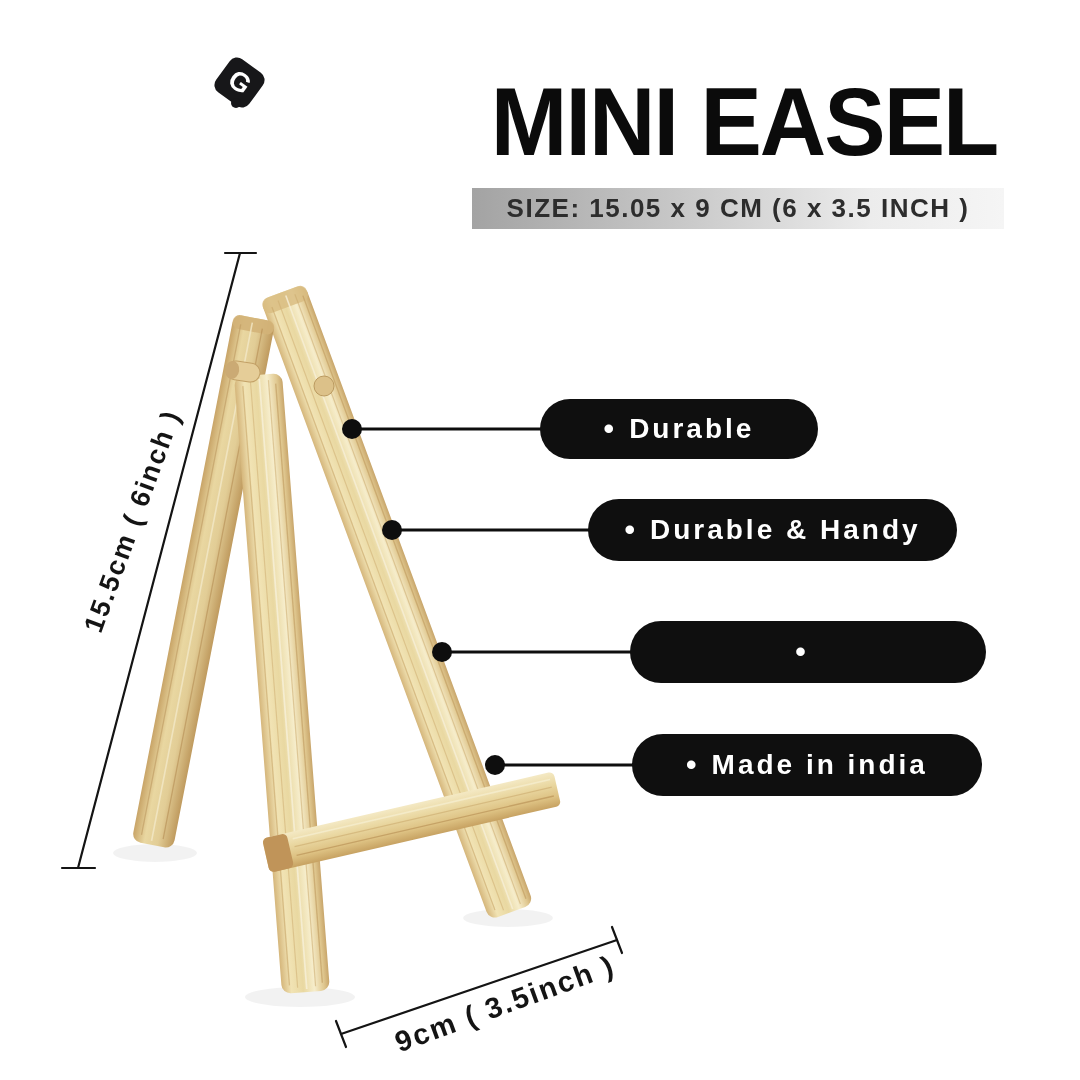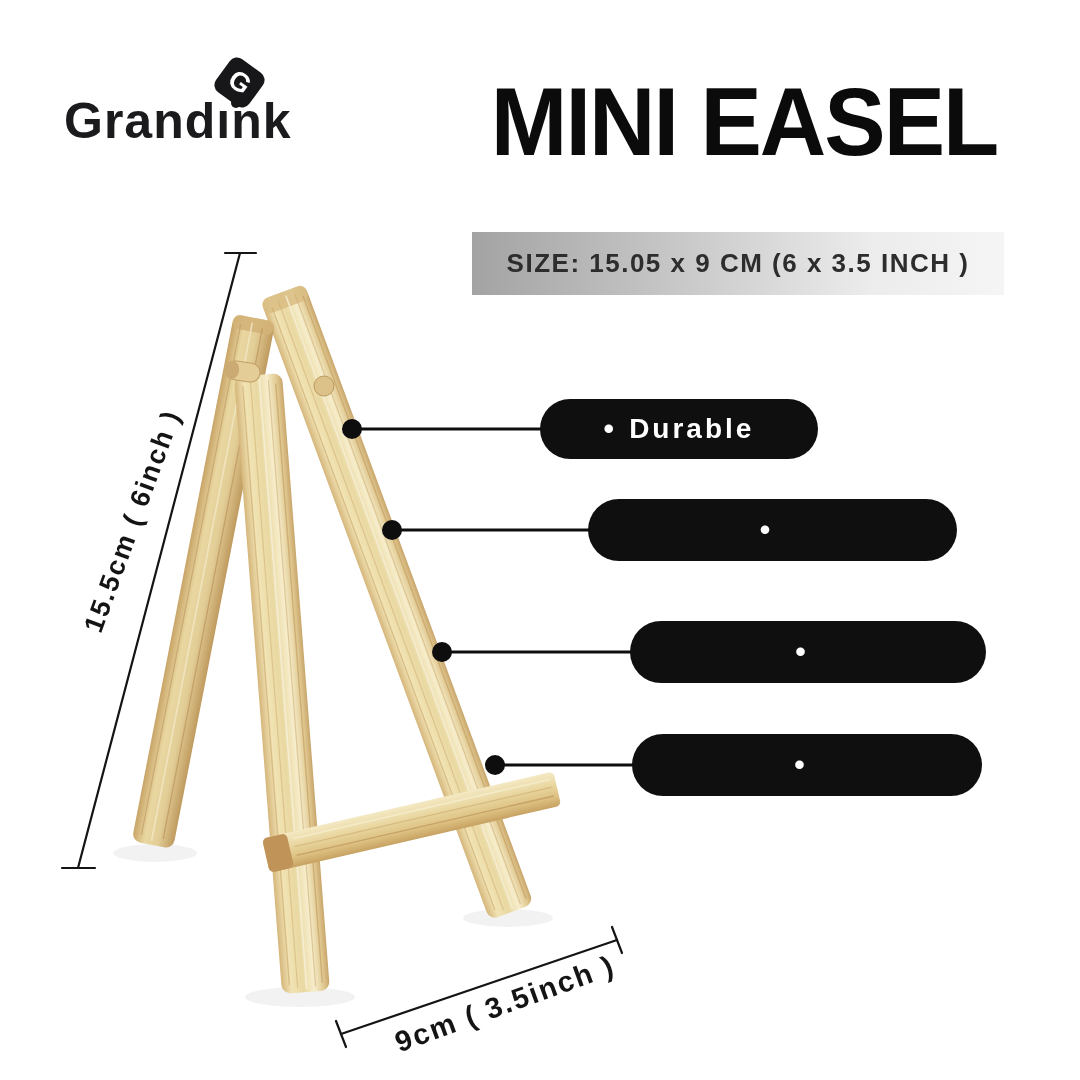--- a/index.html
+++ b/index.html
@@ -24,26 +24,25 @@
   .logo-dot { position:absolute; left:231px; top:98px; width:10px; height:10px;
     border-radius:50%; background:#171719; }
   
   .page-title {
     position:absolute; left:466px; top:74px; width:556px;
     text-align:center; font-size:92px; font-weight:bold;
     letter-spacing:-2px; color:#0b0b0b; line-height:1.0;
     white-space:nowrap; transform:scaleY(1.04); transform-origin:top center;
   }
   .size-banner {
-    position:absolute; left:472px; top:188px; width:532px; height:63px;
+    position:absolute; left:472px; top:188px; width:532px; height:41px;
     background:linear-gradient(90deg,#a3a3a3 0%,#c9c9c9 40%,#ececec 75%,#f5f5f5 100%);
     display:flex; align-items:center; justify-content:center;
     font-size:26px; font-weight:bold; letter-spacing:1.5px; color:#2d2d2d;
     white-space:nowrap;
-    margin-top:44px;
   }
   
   .pill {
     position:absolute; background:#0f0f0f; border-radius:999px;
     color:#ffffff; display:flex; align-items:center; justify-content:center;
     font-weight:bold; font-size:28px; letter-spacing:3px; white-space:nowrap;
     z-index:3;
   }
   .pill .bullet { margin-right:15px; font-size:30px; letter-spacing:0; }
   #pill-1 { left:540px; top:399px; width:278px; height:60px; }
@@ -63,21 +62,20 @@
     transform:translate(-50%,-50%) rotate(-20deg);
   }
   .scene { position:absolute; left:0; top:0; z-index:1; }
 </style>
 </head>
 <body>
 
 <div class="canvas">
 
   <div class="logo-wrap">
-    <div class="logo-text"><span>Grand</span><span>ı</span><span>nk</span></div>
     <div class="logo-diamond">
       <span>G</span>
     </div>
     <div class="logo-dot"></div>
   </div>
 
   <div class="page-title">MINI EASEL</div>
   <div class="size-banner">SIZE: 15.05 x 9 CM (6 x 3.5 INCH )</div>
 
   <svg class="scene" width="1080" height="1080" viewBox="0 0 1080 1080">
@@ -177,24 +175,26 @@
       <circle cx="495" cy="765" r="10"></circle>
     </g>
   </svg>
 
   <div class="pill" id="pill-1">
     <span class="bullet">•</span>
     <span>Durable</span>
   </div>
   <div class="pill" id="pill-2">
     <span class="bullet">•</span>
+    <span>Durable &amp; Handy</span>
   </div>
   <div class="pill" id="pill-3">
     <span class="bullet">•</span>
   </div>
   <div class="pill" id="pill-4">
     <span class="bullet">•</span>
+    <span>Made in india</span>
   </div>
 
   <div class="dim-label" id="dim-height-label">15.5cm ( 6inch )</div>
   <div class="dim-label" id="dim-width-label">9cm ( 3.5inch )</div>
 
 </div>
 
 </body></html>

